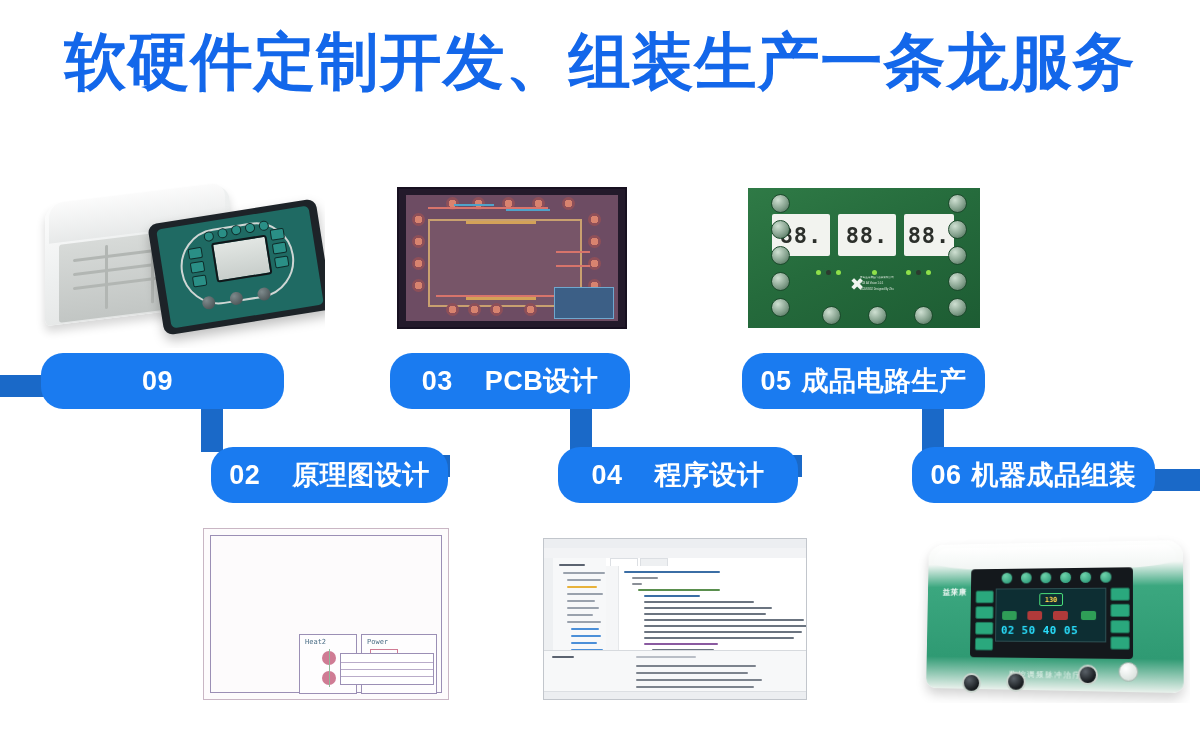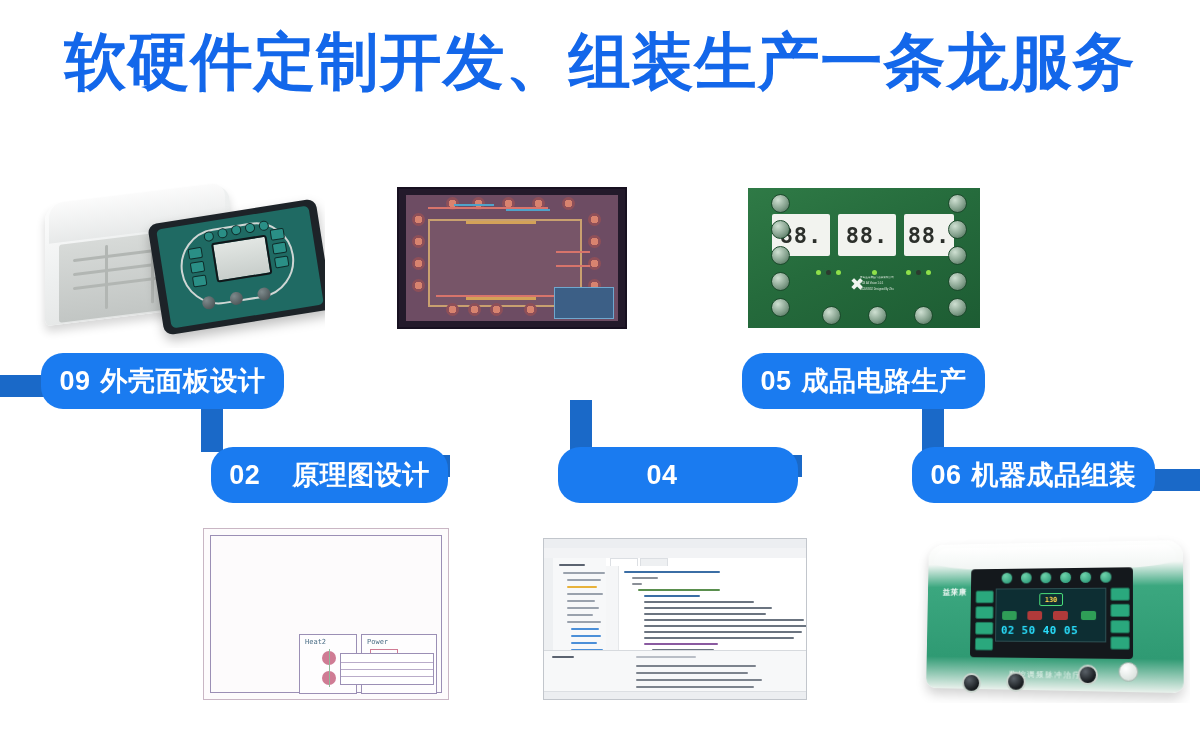--- a/index.html
+++ b/index.html
@@ -363,31 +363,35 @@
 
   <div class="stub" style="left:201px;top:400px;width:22px;height:52px;"></div>
   <div class="stub" style="left:570px;top:400px;width:22px;height:52px;"></div>
   <div class="stub" style="left:922px;top:400px;width:22px;height:52px;"></div>
 
   <div class="stub" style="left:428px;top:455px;width:22px;height:22px;"></div>
   <div class="stub" style="left:780px;top:455px;width:22px;height:22px;"></div>
 
   <div class="pill" style="left:41px;top:353px;width:243px;">
     <span class="num">09</span>
-    <span>外壳面板设计</span>
   </div>
 
   <div class="pill wide-gap" style="left:211px;top:447px;width:237px;">
     <span class="num">02</span>
     <span>原理图设计</span>
   </div>
 
+  <div class="pill wide-gap" style="left:390px;top:353px;width:240px;">
+    <span class="num">03</span>
+    <span>PCB设计</span>
+  </div>
 
   <div class="pill wide-gap" style="left:558px;top:447px;width:240px;">
     <span class="num">04</span>
+    <span>程序设计</span>
   </div>
 
   <div class="pill" style="left:742px;top:353px;width:243px;">
     <span class="num">05</span>
     <span>成品电路生产</span>
   </div>
 
   <div class="pill" style="left:912px;top:447px;width:243px;">
     <span class="num">06</span>
     <span>机器成品组装</span>

